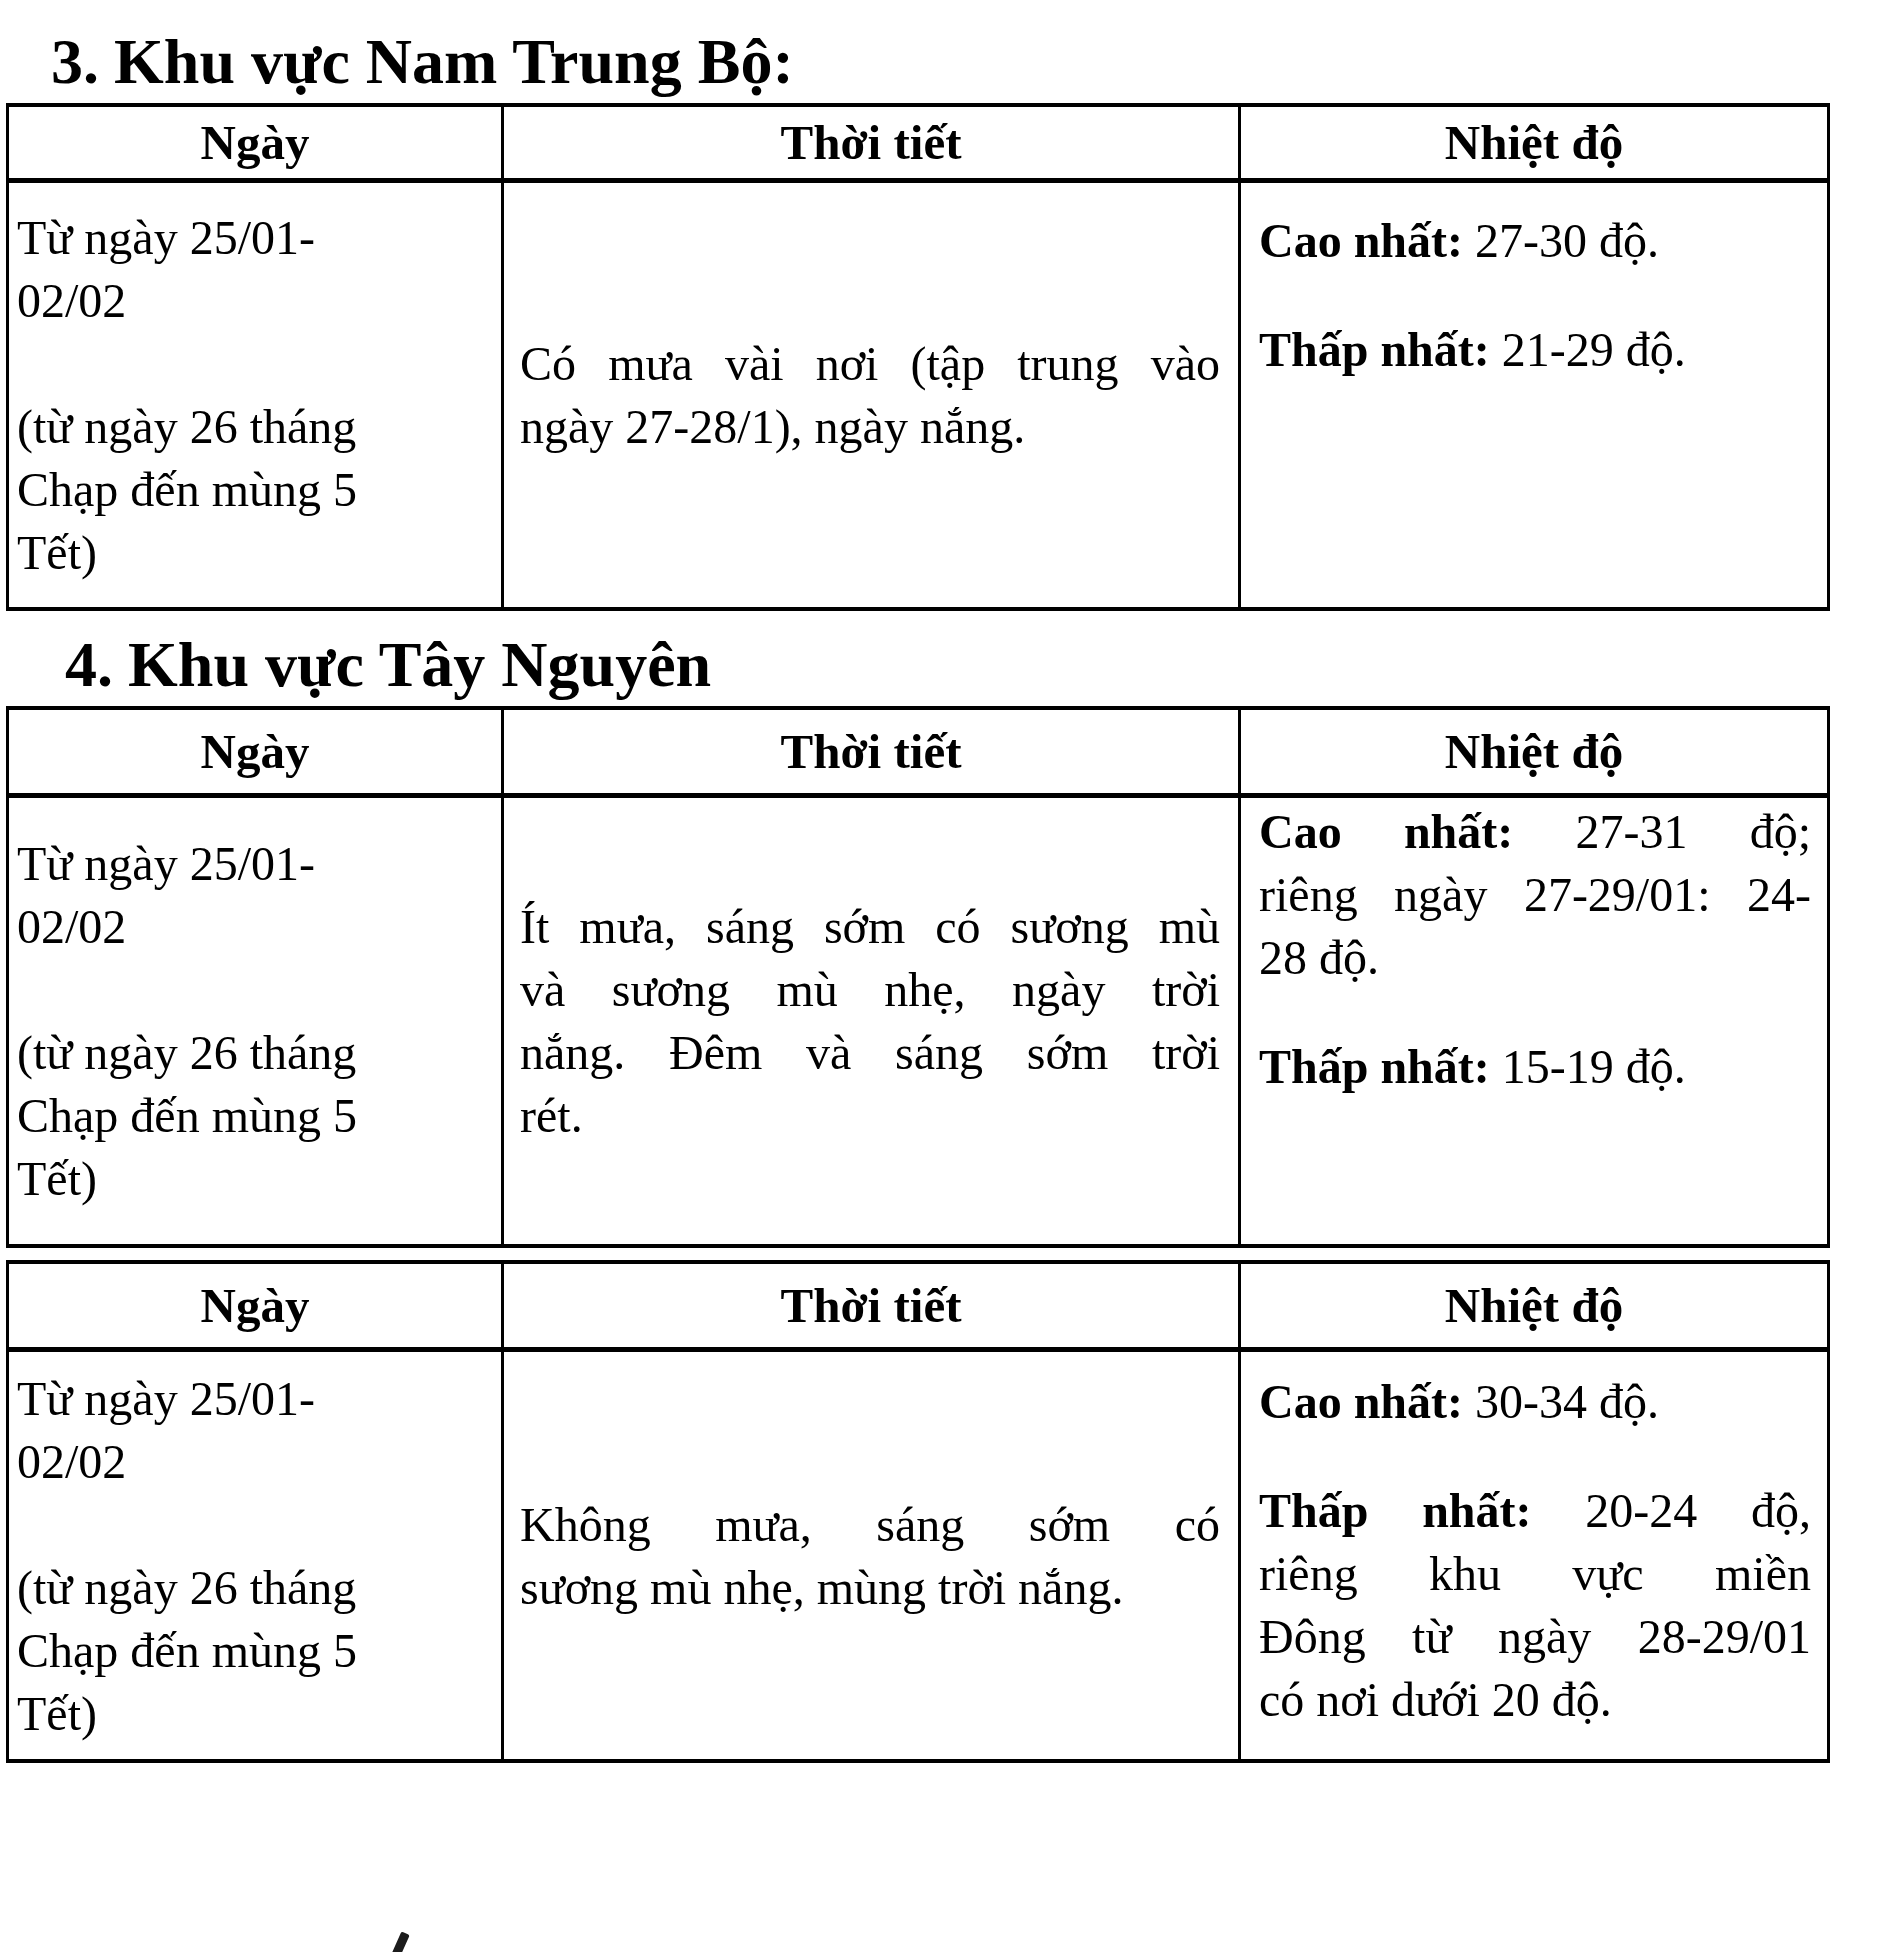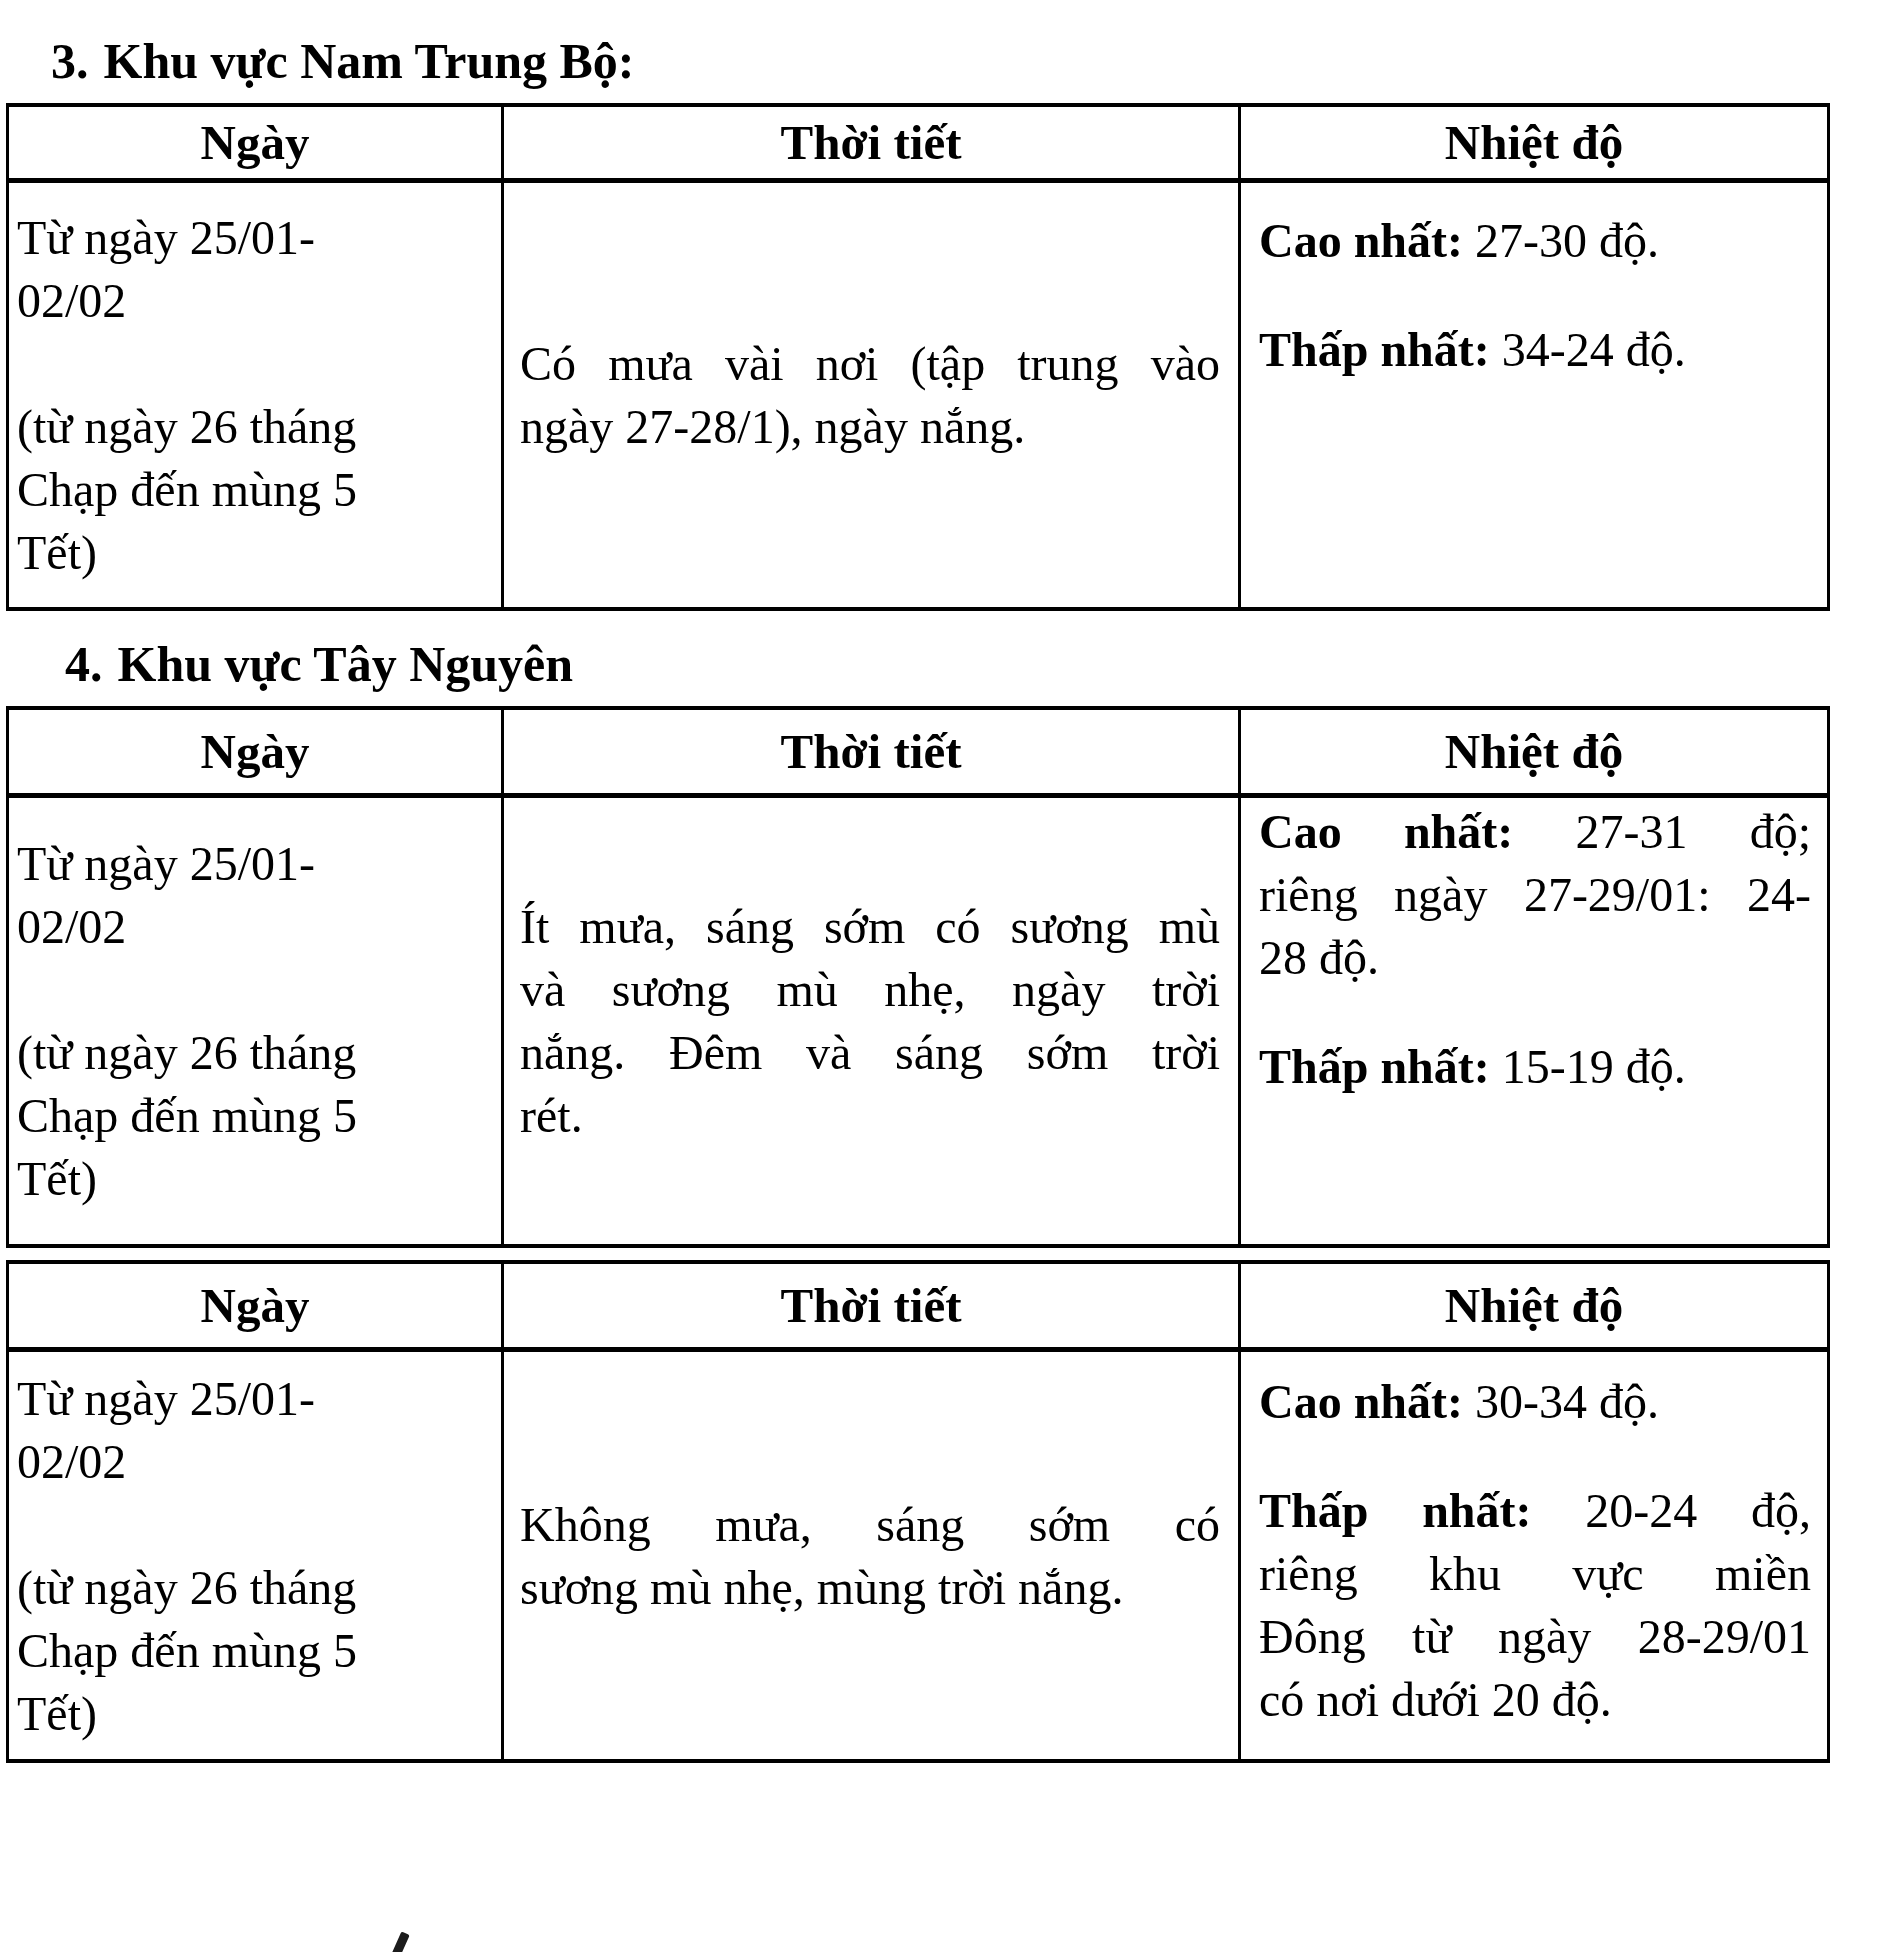--- a/index.html
+++ b/index.html
@@ -3,21 +3,21 @@
 <meta charset="utf-8">
 <style>
   html,body { margin:0; padding:0; background:#ffffff; }
   body {
     width:1901px; height:1952px; overflow:hidden;
     font-family:"Liberation Serif","DejaVu Serif",serif;
     color:#000000;
   }
   .page { position:relative; width:1901px; height:1952px; overflow:hidden; background:#ffffff; }
 
-  .heading { font-size:50px; font-weight:bold; line-height:59px; white-space:nowrap; }
+  .heading { font-size:64px; font-weight:bold; line-height:59px; white-space:nowrap; }
   .heading .num { margin-right:15px; }
   .h0 { margin:32px 0 0 51px; }
   .h1 { margin:24px 0 0 65px; }
   .h2 { margin:71px 0 0 55px; }
   .h2 .num { margin-right:40px; }
 
   table.wtable {
     border-collapse:collapse; table-layout:fixed;
     margin-left:6px; width:1821px;
     font-size:48px;
@@ -91,21 +91,21 @@
           <div class="line plain">(từ ngày 26 tháng</div>
           <div class="line plain">Chạp đến mùng 5</div>
           <div class="line plain">Tết)</div>
         </td>
         <td class="weather-cell">
           <div class="line jl">Có mưa vài nơi (tập trung vào</div>
           <div class="line plain">ngày 27-28/1), ngày nắng.</div>
         </td>
         <td class="temp-cell">
           <div class="line plain"><span class="b">Cao nhất:</span><span> 27-30 độ.</span></div>
-          <div class="line plain low"><span class="b">Thấp nhất:</span><span> 34-24 độ.</span></div>
+          <div class="line plain low"><span class="b">Thấp nhất:</span><span> 21-29 độ.</span></div>
         </td>
       </tr>
     </tbody>
   </table>
 
   <div class="heading h1">
     <span class="num">4.</span><span>Khu vực Tây Nguyên</span>
   </div>
 
   <table class="wtable t1">

